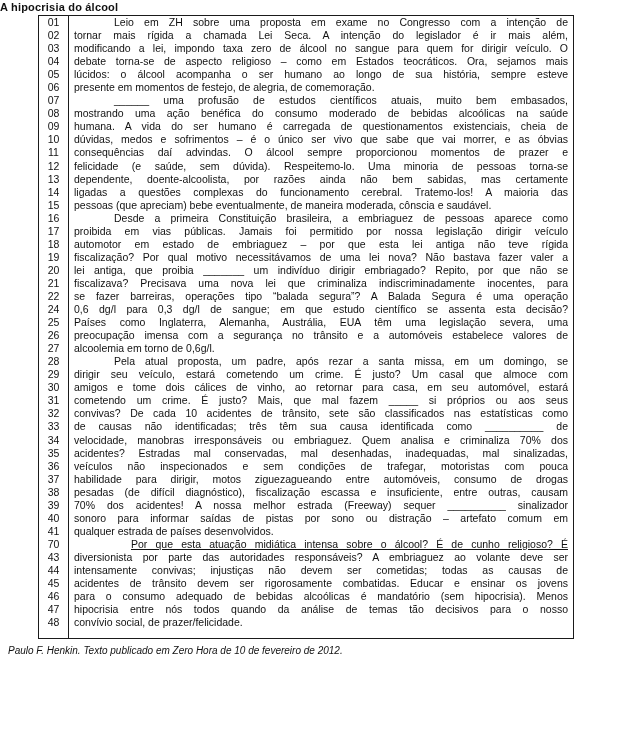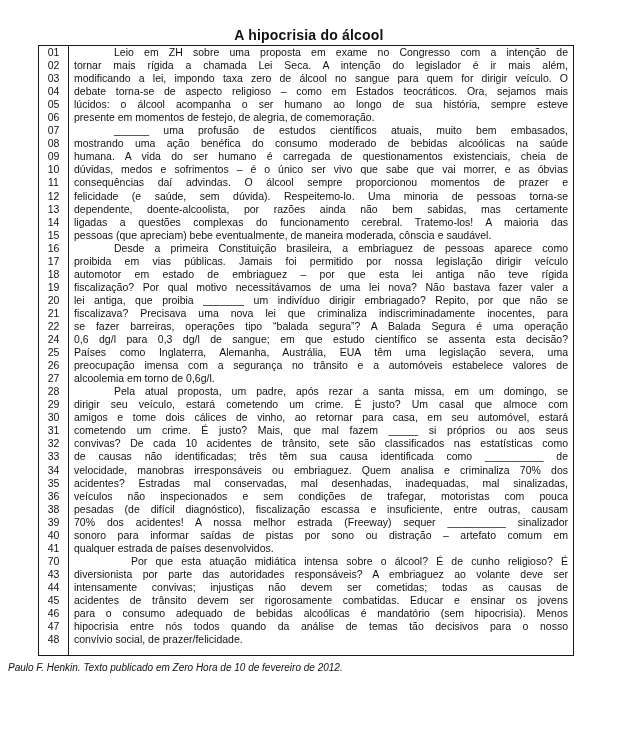--- a/index.html
+++ b/index.html
@@ -8,24 +8,23 @@
     background: #ffffff;
   }
   body {
     width: 618px;
     height: 747px;
     font-family: "Liberation Sans", sans-serif;
     color: #111111;
     overflow: hidden;
   }
   .title {
-    text-align: center;
     font-weight: 700;
-    font-size: 14px;
-    padding-top: 27px;
+    font-size: 11px;
+    padding-top: 1px;
     letter-spacing: 0.2px;
   }
   .doc {
     margin: 2px 0 0 38px;
     width: 536px;
     border: 1.5px solid #1a1a1a;
     box-sizing: border-box;
   }
   .row { display: flex; }
   .num {
@@ -46,21 +45,21 @@
     white-space: nowrap;
     overflow: hidden;
     text-align: justify;
     text-align-last: justify;
   }
   .txt.para-end {
     text-align: right;
     text-align-last: left;
   }
   .txt.ind1 { padding-left: 45px; }
-  .txt.ind2 { padding-left: 62px; }
+  .txt.ind2 { padding-left: 62px; text-decoration: underline; }
   .row.filler .num, .row.filler .txt { height: 9px; }
   .footer {
     margin: 6px 12px 0 8px;
     font-style: italic;
     font-size: 10px;
     color: #111111;
   }
 </style>
 </head>
 <body>
@@ -203,20 +202,24 @@
       </div>
       <div class="row">
         <div class="num">35</div>
         <div class="txt">acidentes? Estradas mal conservadas, mal desenhadas, inadequadas, mal sinalizadas,</div>
       </div>
       <div class="row">
         <div class="num">36</div>
         <div class="txt">veículos não inspecionados e sem condições de trafegar, motoristas com pouca</div>
       </div>
       <div class="row">
+        <div class="num">37</div>
+        <div class="txt">habilidade para dirigir, motos ziguezagueando entre automóveis, consumo de drogas</div>
+      </div>
+      <div class="row">
         <div class="num">38</div>
         <div class="txt">pesadas (de difícil diagnóstico), fiscalização escassa e insuficiente, entre outras, causam</div>
       </div>
       <div class="row">
         <div class="num">39</div>
         <div class="txt">70% dos acidentes! A nossa melhor estrada (Freeway) sequer __________ sinalizador</div>
       </div>
       <div class="row">
         <div class="num">40</div>
         <div class="txt">sonoro para informar saídas de pistas por sono ou distração – artefato comum em</div>

